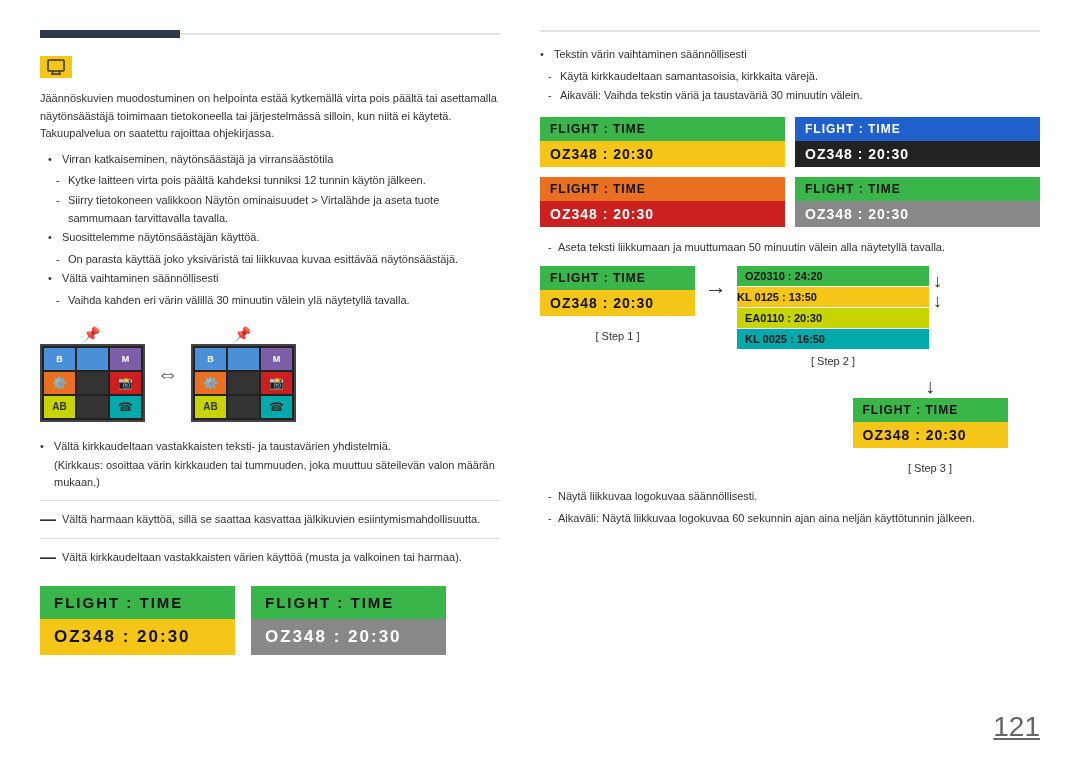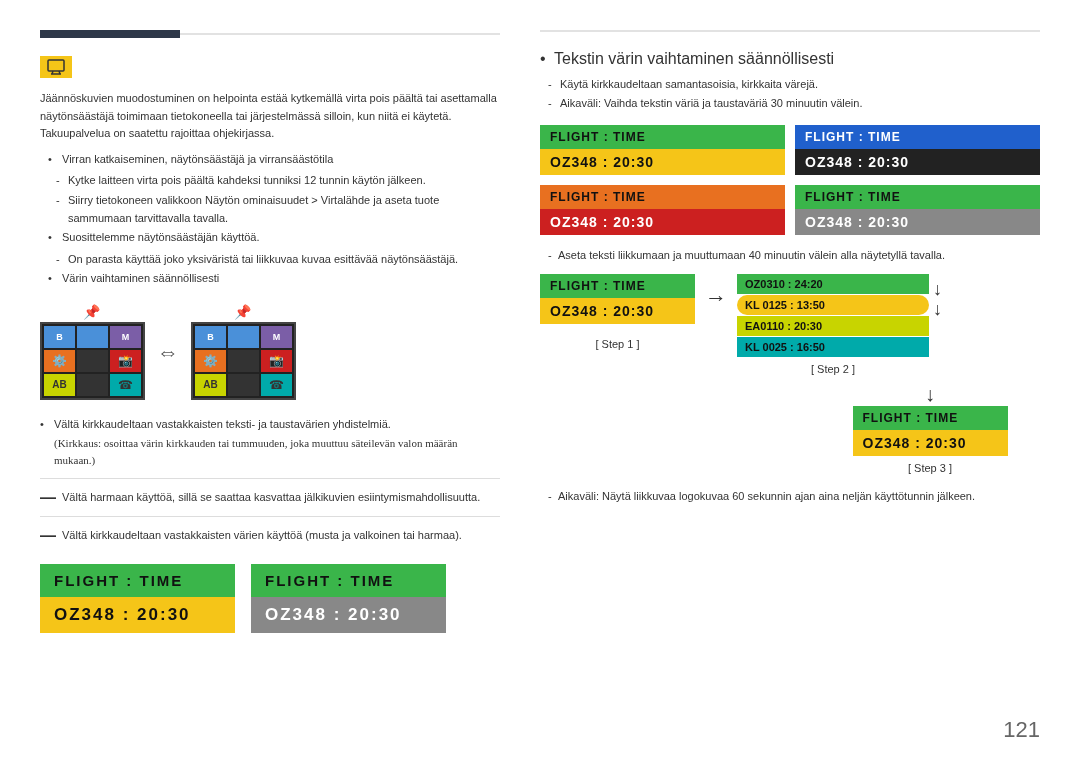--- a/index.html
+++ b/index.html
@@ -155,22 +155,23 @@
       font-size: 16px;
       line-height: 1;
       margin-top: 1px;
     }
 
     
     .page-number {
       position: absolute;
       bottom: 20px;
       right: 40px;
-      font-size: 22px;
+      font-size: 28px;
       color: #666;
+      text-decoration: underline;
     }
 
     
     .pin-icon {
       font-size: 14px;
       margin-bottom: 2px;
     }
 
     .screens-with-pins {
       display: flex;
@@ -205,21 +206,22 @@
 
     
     <div class="bullet-section">
       <div class="bullet-item">Virran katkaiseminen, näytönsäästäjä ja virransäästötila</div>
       <div class="sub-bullet">Kytke laitteen virta pois päältä kahdeksi tunniksi 12 tunnin käytön jälkeen.</div>
       <div class="sub-bullet">Siirry tietokoneen valikkoon Näytön ominaisuudet &gt; Virtalähde ja aseta tuote sammumaan tarvittavalla tavalla.</div>
 
       <div class="bullet-item">Suosittelemme näytönsäästäjän käyttöä.</div>
       <div class="sub-bullet">On parasta käyttää joko yksiväristä tai liikkuvaa kuvaa esittävää näytönsäästäjä.</div>
 
-      <div class="bullet-item">Värin vaihtaminen säännöllisesti</div>
+      <div class="bullet-item">Vältä vaihtaminen säännöllisesti</div>
+      <div class="sub-bullet">Vaihda kahden eri värin välillä 30 minuutin välein ylä näytetyllä tavalla.</div>
     </div>
 
     
     <div class="screens-swap">
 
       <div class="screens-with-pins">
         <span class="pin-icon">📌</span>
         <div style="display:grid; grid-template-columns:1fr 1fr 1fr; grid-template-rows:1fr 1fr 1fr; gap:2px; width:105px; height:78px; border:2px solid #444; padding:2px; background:#222;">
           <div style="background:#4a90d9; display:flex; align-items:center; justify-content:center;">
               <span style="color:#fff; font-size:9px; font-weight:bold;">B</span>
@@ -271,21 +273,21 @@
           <div style="background:#00aaaa; display:flex; align-items:center; justify-content:center;">
               <span style="font-size:12px;">☎</span>
             </div>
         </div>
       </div>
     </div>
 
     
     <div>
       <div class="bullet-item" style="font-size:11px; line-height:1.5; margin-bottom:3px;">Vältä kirkkaudeltaan vastakkaisten teksti- ja taustavärien yhdistelmiä.</div>
-      <div style="padding-left:14px; font-size:11px; line-height:1.5; margin-bottom:3px;font-family:Liberation Serif, serif;">(Kirkkaus: osoittaa värin kirkkauden tai tummuuden, joka muuttuu säteilevän valon määrän mukaan.)</div>
+      <div style="padding-left:14px; font-size:11px; line-height:1.5; margin-bottom:3px;">(Kirkkaus: osoittaa värin kirkkauden tai tummuuden, joka muuttuu säteilevän valon määrän mukaan.)</div>
     </div>
 
     <div class="section-divider"></div>
 
     <div class="warning-line">
       <span class="warning-dash">—</span>
       <span>Vältä harmaan käyttöä, sillä se saattaa kasvattaa jälkikuvien esiintymismahdollisuutta.</span>
     </div>
 
     <div class="section-divider"></div>
@@ -308,21 +310,21 @@
         <div style="background:#888; color:#fff; padding:8px 14px; font-size:17px; font-weight:bold; letter-spacing:2px;">OZ348 : 20:30</div>
       </div>
     </div>
   </div>
 
   <div class="right-col">
 
     <div style="height:2px; background:#e2e2e2; margin-bottom:14px;"></div>
 
     <div>
-      <div class="bullet-item" style="font-size:16px; line-height:1.6;">Tekstin värin vaihtaminen säännöllisesti</div>
+      <div class="bullet-item" style="font-size:11px; line-height:1.6;">Tekstin värin vaihtaminen säännöllisesti</div>
       <div class="sub-bullet">Käytä kirkkaudeltaan samantasoisia, kirkkaita värejä.</div>
       <div class="sub-bullet">Aikaväli: Vaihda tekstin väriä ja taustaväriä 30 minuutin välein.</div>
     </div>
 
     <div style="display:grid; grid-template-columns:1fr 1fr; gap:10px; margin:12px 0;">
 
       <div>
         <div style="background:#3ab54a; color:#111; padding:5px 10px; font-size:12px; font-weight:bold; letter-spacing:1px;">FLIGHT  :  TIME</div>
         <div style="background:#f5c518; color:#111; padding:5px 10px; font-size:14px; font-weight:bold; letter-spacing:1px;">OZ348  :  20:30</div>
       </div>
@@ -336,60 +338,61 @@
         <div style="background:#e87020; color:#111; padding:5px 10px; font-size:12px; font-weight:bold; letter-spacing:1px;">FLIGHT  :  TIME</div>
         <div style="background:#cc2020; color:#fff; padding:5px 10px; font-size:14px; font-weight:bold; letter-spacing:1px;">OZ348  :  20:30</div>
       </div>
 
       <div>
         <div style="background:#3ab54a; color:#111; padding:5px 10px; font-size:12px; font-weight:bold; letter-spacing:1px;">FLIGHT  :  TIME</div>
         <div style="background:#888; color:#fff; padding:5px 10px; font-size:14px; font-weight:bold; letter-spacing:1px;">OZ348  :  20:30</div>
       </div>
     </div>
 
-    <div class="note-dash" style="font-size:11px; line-height:1.6; margin-bottom:10px;">Aseta teksti liikkumaan ja muuttumaan 40 minuutin välein alla näytetyllä tavalla.</div>
+    <div class="note-dash" style="font-size:11px; line-height:1.6; margin-bottom:10px;">Aseta teksti liikkumaan ja muuttumaan 50 minuutin välein alla näytetyllä tavalla.</div>
 
     <div style="display:flex; align-items:flex-start; gap:10px; margin-bottom:8px;">
 
       <div style="display:flex; flex-direction:column; align-items:center;">
         <div style="width:155px;">
           <div style="background:#3ab54a; color:#111; padding:5px 10px; font-size:12px; font-weight:bold; letter-spacing:1px;">FLIGHT  :  TIME</div>
           <div style="background:#f5c518; color:#111; padding:5px 10px; font-size:14px; font-weight:bold; letter-spacing:1px;">OZ348  :  20:30</div>
         </div>
         <div style="font-size:11px; margin-top:14px;">[ Step 1 ]</div>
       </div>
 
       <div style="font-size:22px; margin-top:8px; color:#333;">→</div>
 
       <div style="display:flex; align-items:flex-start; gap:4px;">
         <div style="display:flex; flex-direction:column; align-items:center;">
           <div style="width:192px; display:flex; flex-direction:column; gap:1px;">
             <div style="background:#3ab54a; color:#111; padding:4px 8px; font-size:11px; font-weight:bold;">OZ0310 : 24:20</div>
-            <div style="background:#f5c518; color:#111; padding:4px 8px; font-size:11px; font-weight:bold;border-radius:10px;">KL 0125 : 13:50</div>
+            <div style="background:#f5c518; color:#111; padding:4px 0; font-size:11px; font-weight:bold;">KL 0125 : 13:50</div>
             <div style="background:#c8d400; color:#111; padding:4px 8px; font-size:11px; font-weight:bold;">EA0110 : 20:30</div>
             <div style="background:#00aaaa; color:#111; padding:4px 8px; font-size:11px; font-weight:bold;">KL 0025 : 16:50</div>
           </div>
           <div style="font-size:11px; margin-top:6px;">[ Step 2 ]</div>
         </div>
 
         <div style="display:flex; flex-direction:column; margin-top:6px;">
           <span style="font-size:18px; color:#333; line-height:1.1;">↓</span>
           <span style="font-size:18px; color:#333; line-height:1.1;">↓</span>
         </div>
       </div>
     </div>
 
     <div style="display:flex; flex-direction:column; align-items:center; margin-left:280px; margin-top:4px;">
       <span style="font-size:20px; color:#333;">↓</span>
       <div style="width:155px;">
         <div style="background:#3ab54a; color:#111; padding:5px 10px; font-size:12px; font-weight:bold; letter-spacing:1px;">FLIGHT  :  TIME</div>
         <div style="background:#f5c518; color:#111; padding:5px 10px; font-size:14px; font-weight:bold; letter-spacing:1px;">OZ348  :  20:30</div>
       </div>
-      <div style="font-size:11px; margin-top:6px;">[ Step 3 ]</div>
+      <div style="font-size:11px; margin-top:14px;">[ Step 3 ]</div>
     </div>
 
     <div style="margin-top:14px;">
+      <div class="note-dash" style="font-size:11px; line-height:1.6; margin-bottom:4px;">Näytä liikkuvaa logokuvaa säännöllisesti.</div>
       <div class="note-dash" style="font-size:11px; line-height:1.6;">Aikaväli: Näytä liikkuvaa logokuvaa 60 sekunnin ajan aina neljän käyttötunnin jälkeen.</div>
     </div>
   </div>
 </div>
 
 <div class="page-number">121</div>
 
 </body></html>

